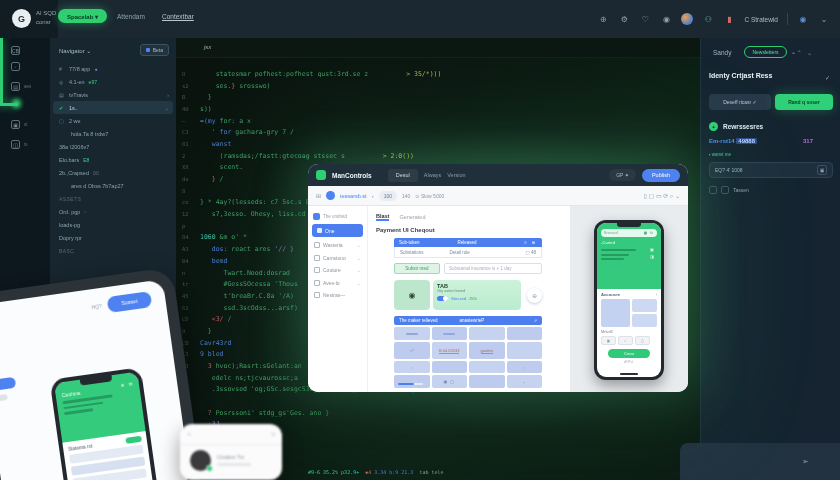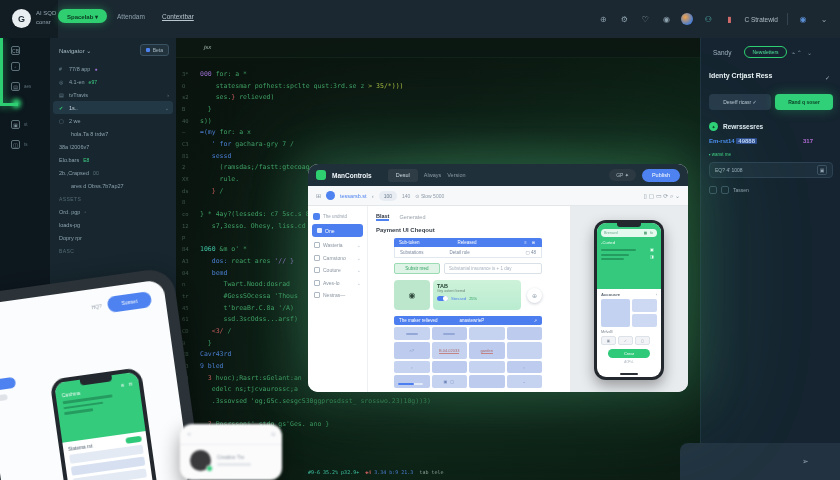--- a/index.html
+++ b/index.html
@@ -49,21 +49,21 @@
   .bd.purple { color:#9a6fd0; } .bd.green { color:#3fcf83; } .bd.dim { color:#5c7078; }
   
   .editor { position:absolute; left:176px; top:38px; width:524px; height:442px; z-index:1;
     background:linear-gradient(130deg,#0a130e 0%, #0b1711 35%, #0d2015 65%, #0c1b13 100%); }
   .tabstrip { position:absolute; left:0; top:0; width:100%; height:20px; background:#0c1712; border-bottom:1px solid #13231a; }
   .tab-jsx { position:absolute; left:28px; top:6px; font-size:6px; color:#9db3a8; font-style:italic; }
   .code { position:absolute; left:6px; top:30px; font-family:"DejaVu Sans Mono", monospace; }
   .cline { display:flex; height:11.7px; align-items:center; white-space:pre; }
   .gut { width:18px; flex:0 0 auto; font-size:5.5px; color:#3f584d; }
   .seg { font-size:6.5px; }
-  .sg-g{color:#3f9e63;} .sg-b{color:#4a7dd1;} .sg-p{color:#9a6fd0;} .sg-y{color:#a9bb3e;} .sg-r{color:#c75b5b;} .sg-c{color:#3fc4a6;}
+  .sg-g{color:#3f9e63;} .sg-b{color:#4a7dd1;} .sg-p{color:#9a6fd0;} .sg-y{color:#a9bb3e;margin-left:34px;} .sg-r{color:#c75b5b;} .sg-c{color:#3fc4a6;}
   .glow { position:absolute; left:270px; top:130px; width:460px; height:300px; z-index:4; pointer-events:none;
     background:radial-gradient(ellipse at center, rgba(110,255,175,.18) 0%, rgba(110,255,175,.07) 45%, transparent 72%); }
   .statusline { position:absolute; left:308px; top:469px; z-index:3; font-family:"DejaVu Sans Mono", monospace; font-size:5px; white-space:pre; }
   
   .rpanel { position:absolute; left:700px; top:38px; width:140px; height:442px; background:#152430; border-left:1px solid #1e3340; z-index:8; }
   .rp-head { position:absolute; left:0; top:8px; width:100%; display:flex; align-items:center; padding:0 8px; gap:5px; }
   .rp-sandy { font-size:6.5px; color:#9fb0bd; margin-left:4px; }
   .rp-pill { margin-left:8px; height:12px; padding:0 7px; border:1px solid #2ecf72; border-radius:7px; color:#4fe39a; font-size:5px; display:flex; align-items:center; }
   .rp-mini { font-size:6px; color:#7d929c; }
   .rp-heading { position:absolute; left:8px; top:34px; width:112px; font-size:7px; font-weight:bold; color:#e8f1f4; }
@@ -211,30 +211,29 @@
 </head>
 <body>
 
 <div id="screen">
 
   <div class="editor">
     <div class="tabstrip">
       <div class="tab-jsx">jsx</div>
     </div>
     <div class="code" id="code">
-        <div class="cline"><span class="gut">3*</span><span class="seg sg-p">000</span><span class="seg sg-g"> for: a *</span></div>
-        <div class="cline"><span class="gut">O</span><span class="seg sg-g">    statesmar pofhest:spclte qust:3rd.se z </span><span class="seg sg-y">&gt; 35/*)))</span></div>
-        <div class="cline"><span class="gut">s2</span><span class="seg sg-g">    ses.</span><span class="seg sg-r">}</span><span class="seg sg-g"> relieved)</span></div>
+        <div class="cline"><span class="gut">O</span><span class="seg sg-g">    statesmar pofhest:pofhest qust:3rd.se z </span><span class="seg sg-y">&gt; 35/*)))</span></div>
+        <div class="cline"><span class="gut">s2</span><span class="seg sg-g">    ses.</span><span class="seg sg-r">}</span><span class="seg sg-g"> srosswo)</span></div>
         <div class="cline"><span class="gut">B</span><span class="seg sg-g">  }</span></div>
         <div class="cline"><span class="gut">40</span><span class="seg sg-g">s))</span></div>
         <div class="cline"><span class="gut">—</span><span class="seg sg-b">=(my</span><span class="seg sg-g"> for: a x</span></div>
         <div class="cline"><span class="gut">C3</span><span class="seg sg-b">   ' for </span><span class="seg sg-g">gachara-gry 7 /</span></div>
-        <div class="cline"><span class="gut">81</span><span class="seg sg-b">   sessd</span></div>
+        <div class="cline"><span class="gut">81</span><span class="seg sg-b">   wanst</span></div>
         <div class="cline"><span class="gut">2</span><span class="seg sg-g">     (ramsdas;/fastt:gtecoag stssec s </span><span class="seg sg-y">&gt; 2:0())</span></div>
-        <div class="cline"><span class="gut">XX</span><span class="seg sg-g">     rule.</span></div>
+        <div class="cline"><span class="gut">XX</span><span class="seg sg-g">     scent.</span></div>
         <div class="cline"><span class="gut">ds</span><span class="seg sg-r">   }</span><span class="seg sg-g"> /</span></div>
         <div class="cline"><span class="gut">8</span></div>
         <div class="cline"><span class="gut">co</span><span class="seg sg-g">} </span><span class="seg sg-g">* 4ay?(lesseds: c7 5sc.s 8 m.</span></div>
         <div class="cline"><span class="gut">12</span><span class="seg sg-g">   s7,3esso. Ohesy, liss.cd</span></div>
         <div class="cline"><span class="gut">p</span></div>
         <div class="cline"><span class="gut">84</span><span class="seg sg-c">1060</span><span class="seg sg-g"> &amp;m o' *</span></div>
         <div class="cline"><span class="gut">A3</span><span class="seg sg-b">   dos: </span><span class="seg sg-g">react ares</span><span class="seg sg-p"> '// }</span></div>
         <div class="cline"><span class="gut">04</span><span class="seg sg-b">   bemd</span></div>
         <div class="cline"><span class="gut">n</span><span class="seg sg-g">      Twart.Nood:dosrad</span></div>
         <div class="cline"><span class="gut">tr</span><span class="seg sg-g">      #GessSOcessa 'Thous</span></div>

